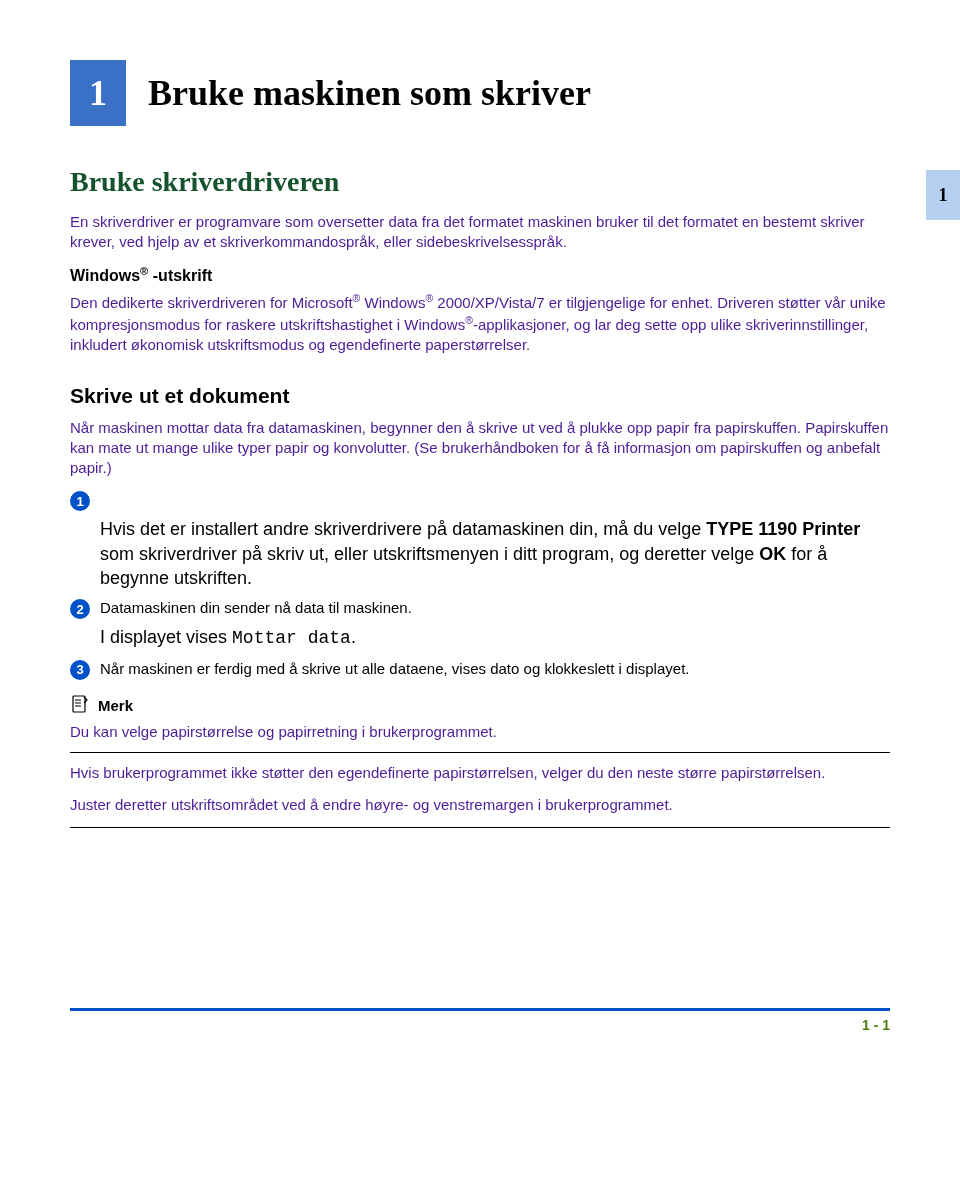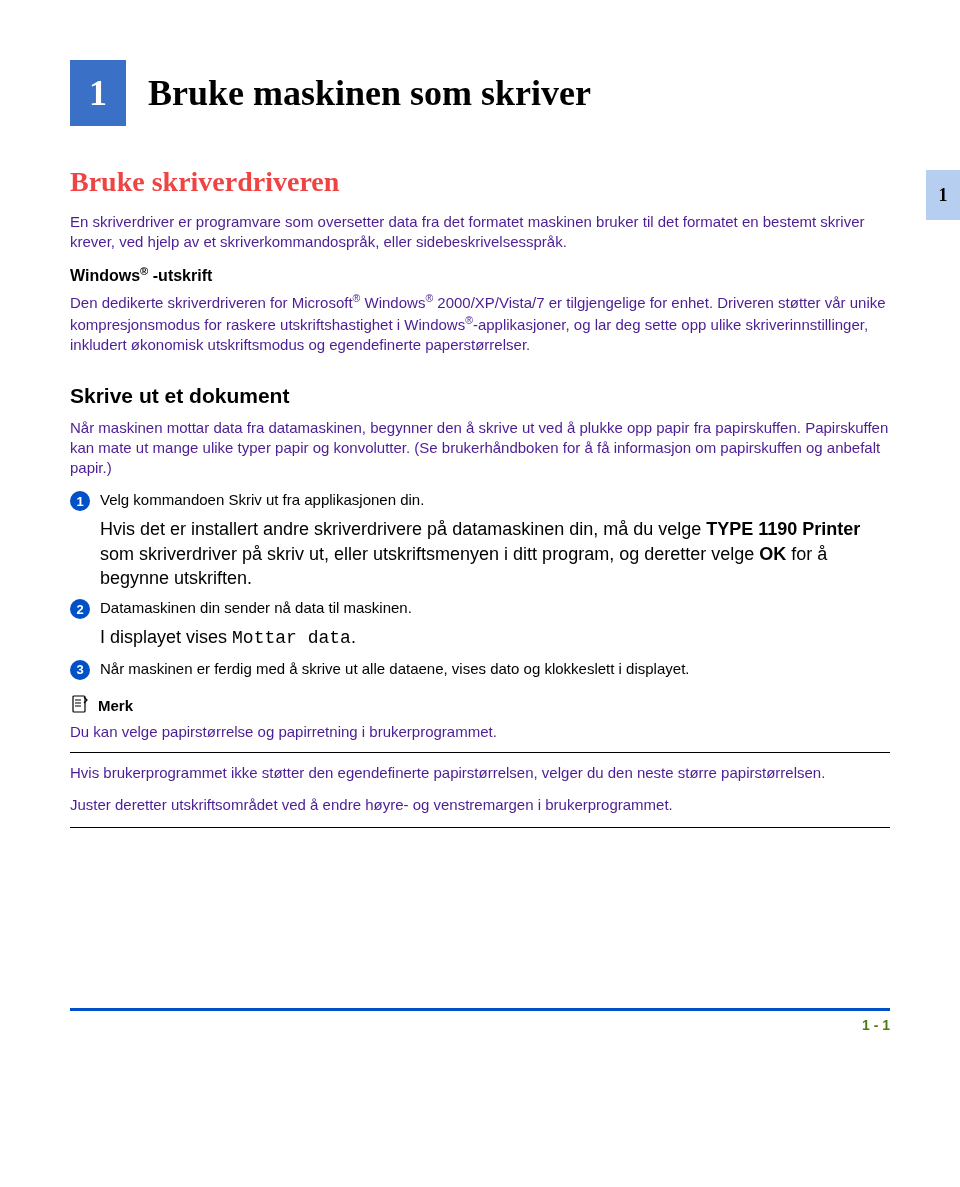--- a/index.html
+++ b/index.html
@@ -48,21 +48,21 @@
     font-size: 18px;
     width: 34px;
     height: 50px;
     display: flex;
     align-items: center;
     justify-content: center;
     font-family: "Times New Roman", serif;
   }
   h2.section-title {
     font-family: "Times New Roman", serif;
-    color: #ef4444;
+    color: #14532d;
     font-size: 28px;
     font-weight: bold;
     margin: 0 0 14px 0;
   }
   h2.section-title-black {
     font-family: Arial, Helvetica, sans-serif;
     color: #000;
     font-size: 21px;
     font-weight: bold;
     margin: 28px 0 10px 0;
@@ -163,21 +163,20 @@
   <p class="body">
     <span>Den dedikerte skriverdriveren for Microsoft</span><sup>®</sup><span> Windows</span><sup>®</sup><span> 2000/XP/Vista/7 er tilgjengelige for enhet. Driveren støtter vår unike kompresjonsmodus for raskere utskriftshastighet i Windows</span><sup>®</sup><span>-applikasjoner, og lar deg sette opp ulike skriverinnstillinger, inkludert økonomisk utskriftsmodus og egendefinerte paperstørrelser.</span>
   </p>
 
   <h2 class="section-title-black">Skrive ut et dokument</h2>
 
   <p class="body">Når maskinen mottar data fra datamaskinen, begynner den å skrive ut ved å plukke opp papir fra papirskuffen. Papirskuffen kan mate ut mange ulike typer papir og konvolutter. (Se brukerhåndboken for å få informasjon om papirskuffen og anbefalt papir.)</p>
 
   <div class="step-row">
     <div class="step-bullet">1</div>
-    <div class="step-text">Velg kommandoen Skriv ut fra applikasjonen din.</div>
   </div>
   <div class="step-indent">
     <span>Hvis det er installert andre skriverdrivere på datamaskinen din, må du velge </span><strong>TYPE 1190 Printer</strong><span> som skriverdriver på skriv ut, eller utskriftsmenyen i ditt program, og deretter velge </span><strong>OK</strong><span> for å begynne utskriften.</span>
   </div>
 
   <div class="step-row">
     <div class="step-bullet">2</div>
     <div class="step-text">Datamaskinen din sender nå data til maskinen.</div>
   </div>
   <div class="step-indent">

